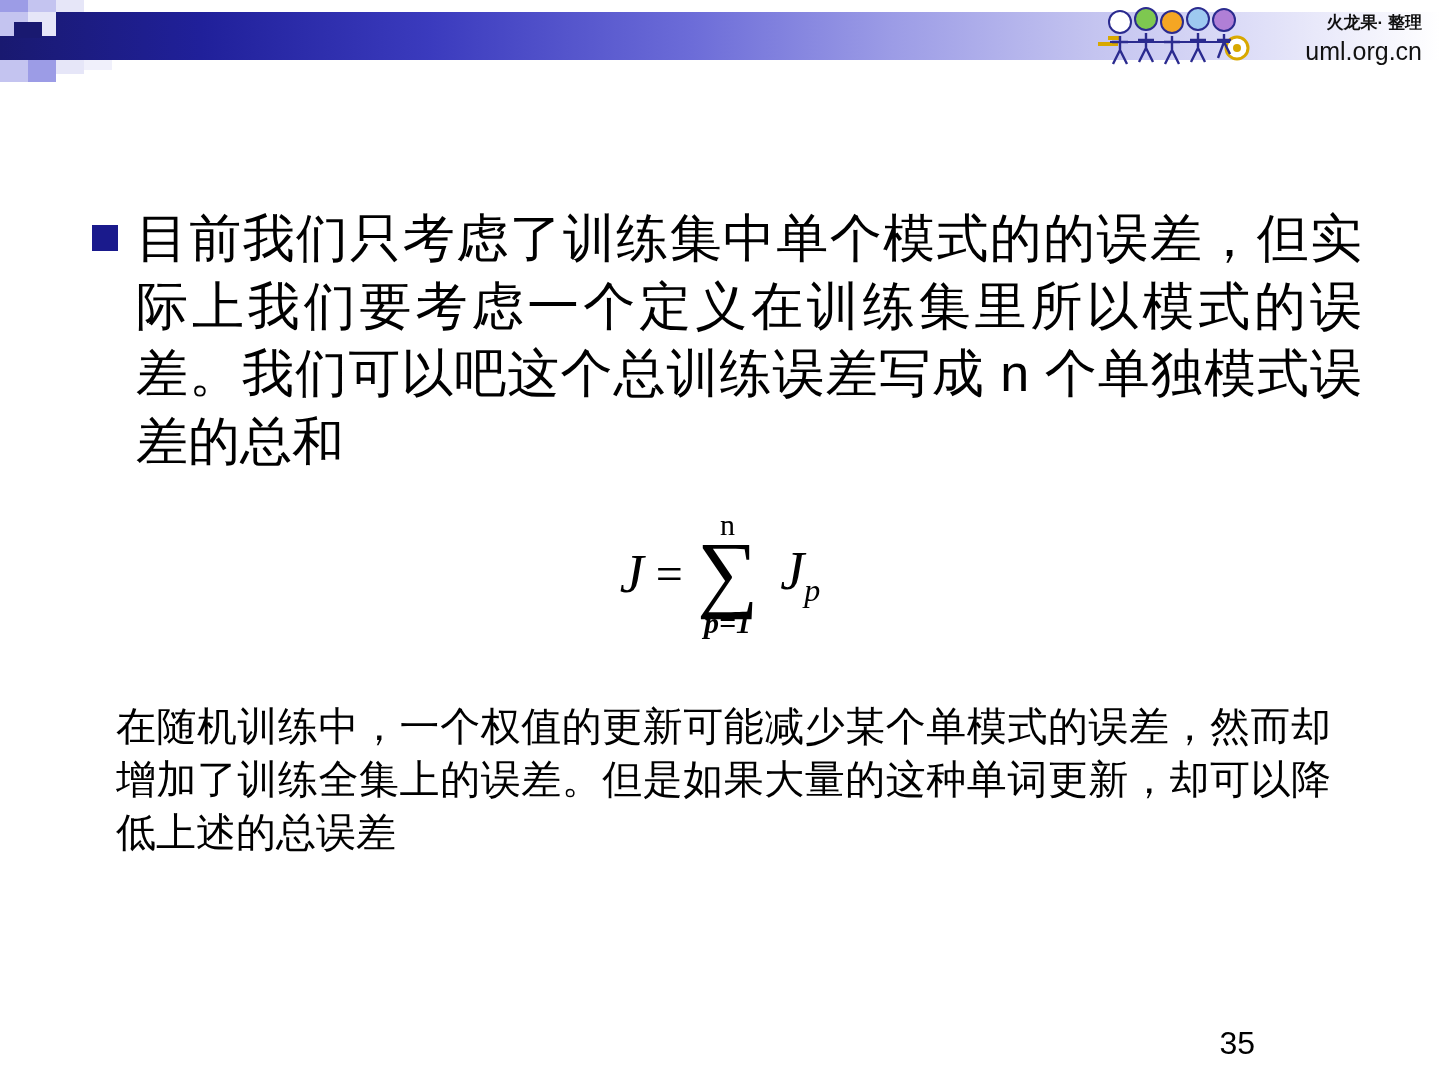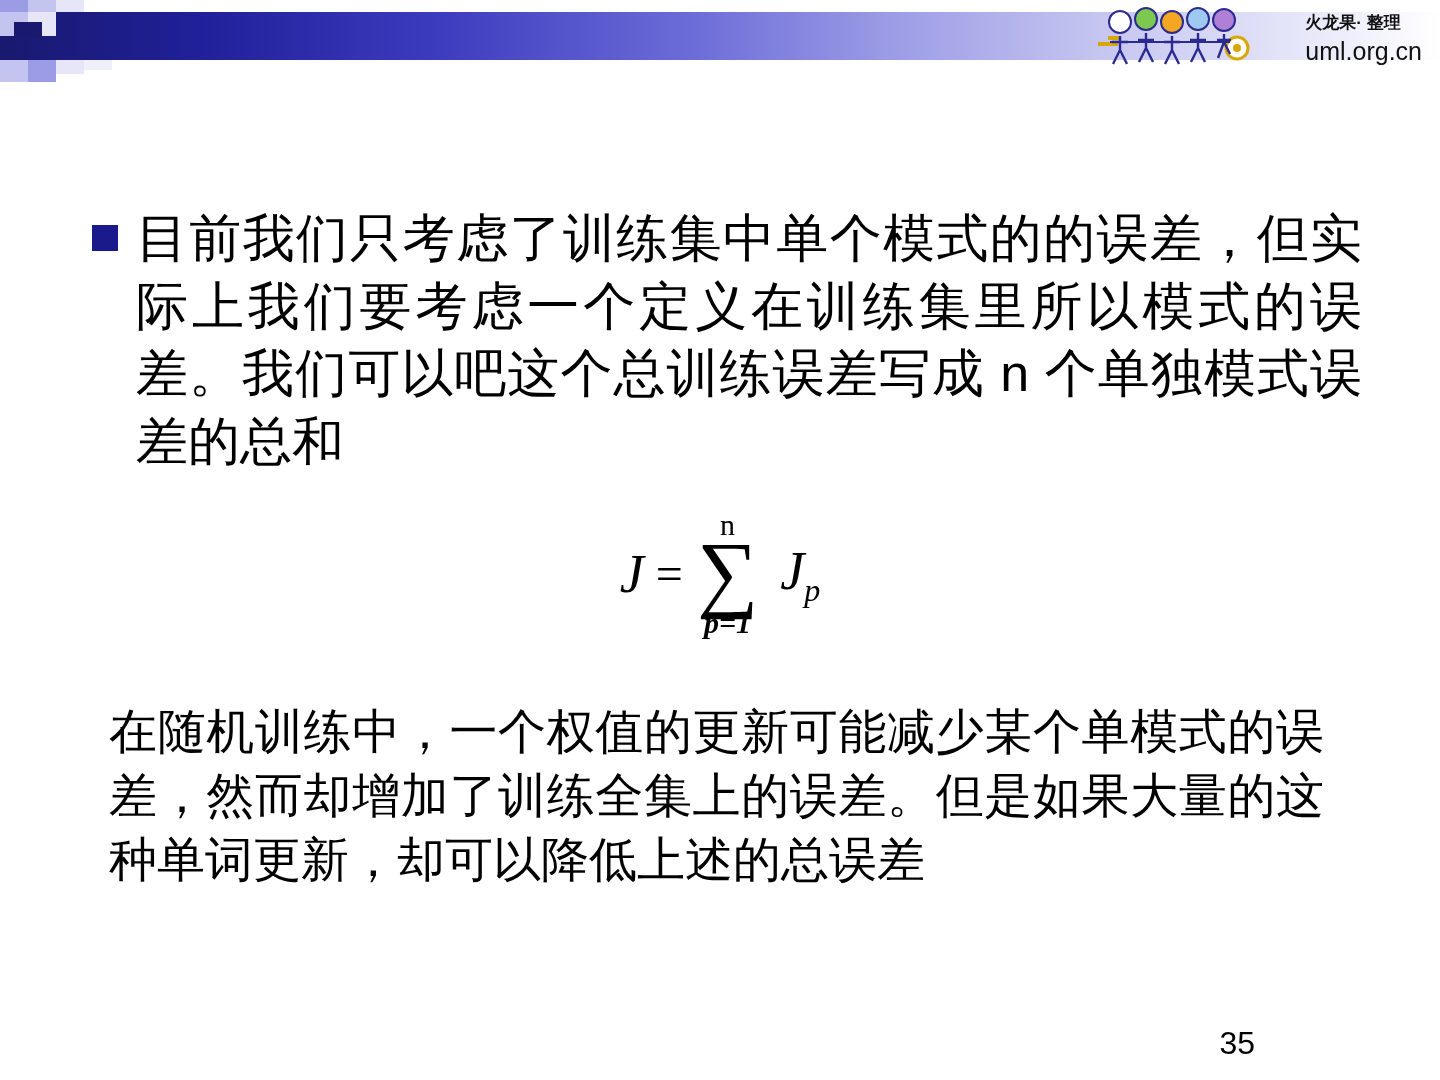--- a/index.html
+++ b/index.html
@@ -62,20 +62,21 @@
     right: 18px;
     top: 12px;
     text-align: left;
     line-height: 1.35;
   }
   .brand .cn {
     font-size: 17px;
     font-weight: bold;
     color: #111111;
     white-space: nowrap;
+    text-align: right;
   }
   .brand .url {
     font-size: 25px;
     color: #111111;
     white-space: nowrap;
   }
 
   
   .slide {
     position: absolute;
@@ -166,24 +167,24 @@
     font-family: "Liberation Serif", serif;
   }
   .f-Jp sub {
     font-size: 32px;
     font-style: italic;
   }
 
   
   .paragraph {
     position: absolute;
-    left: 109px;
+    left: 116px;
     top: 610px;
     width: 1215px;
-    font-size: 48px;
+    font-size: 40px;
     line-height: 1.33;
     color: #000000;
     text-align: justify;
     font-family: "Liberation Sans", sans-serif;
   }
 
   
   .page-number {
     position: absolute;
     right: 48px;

